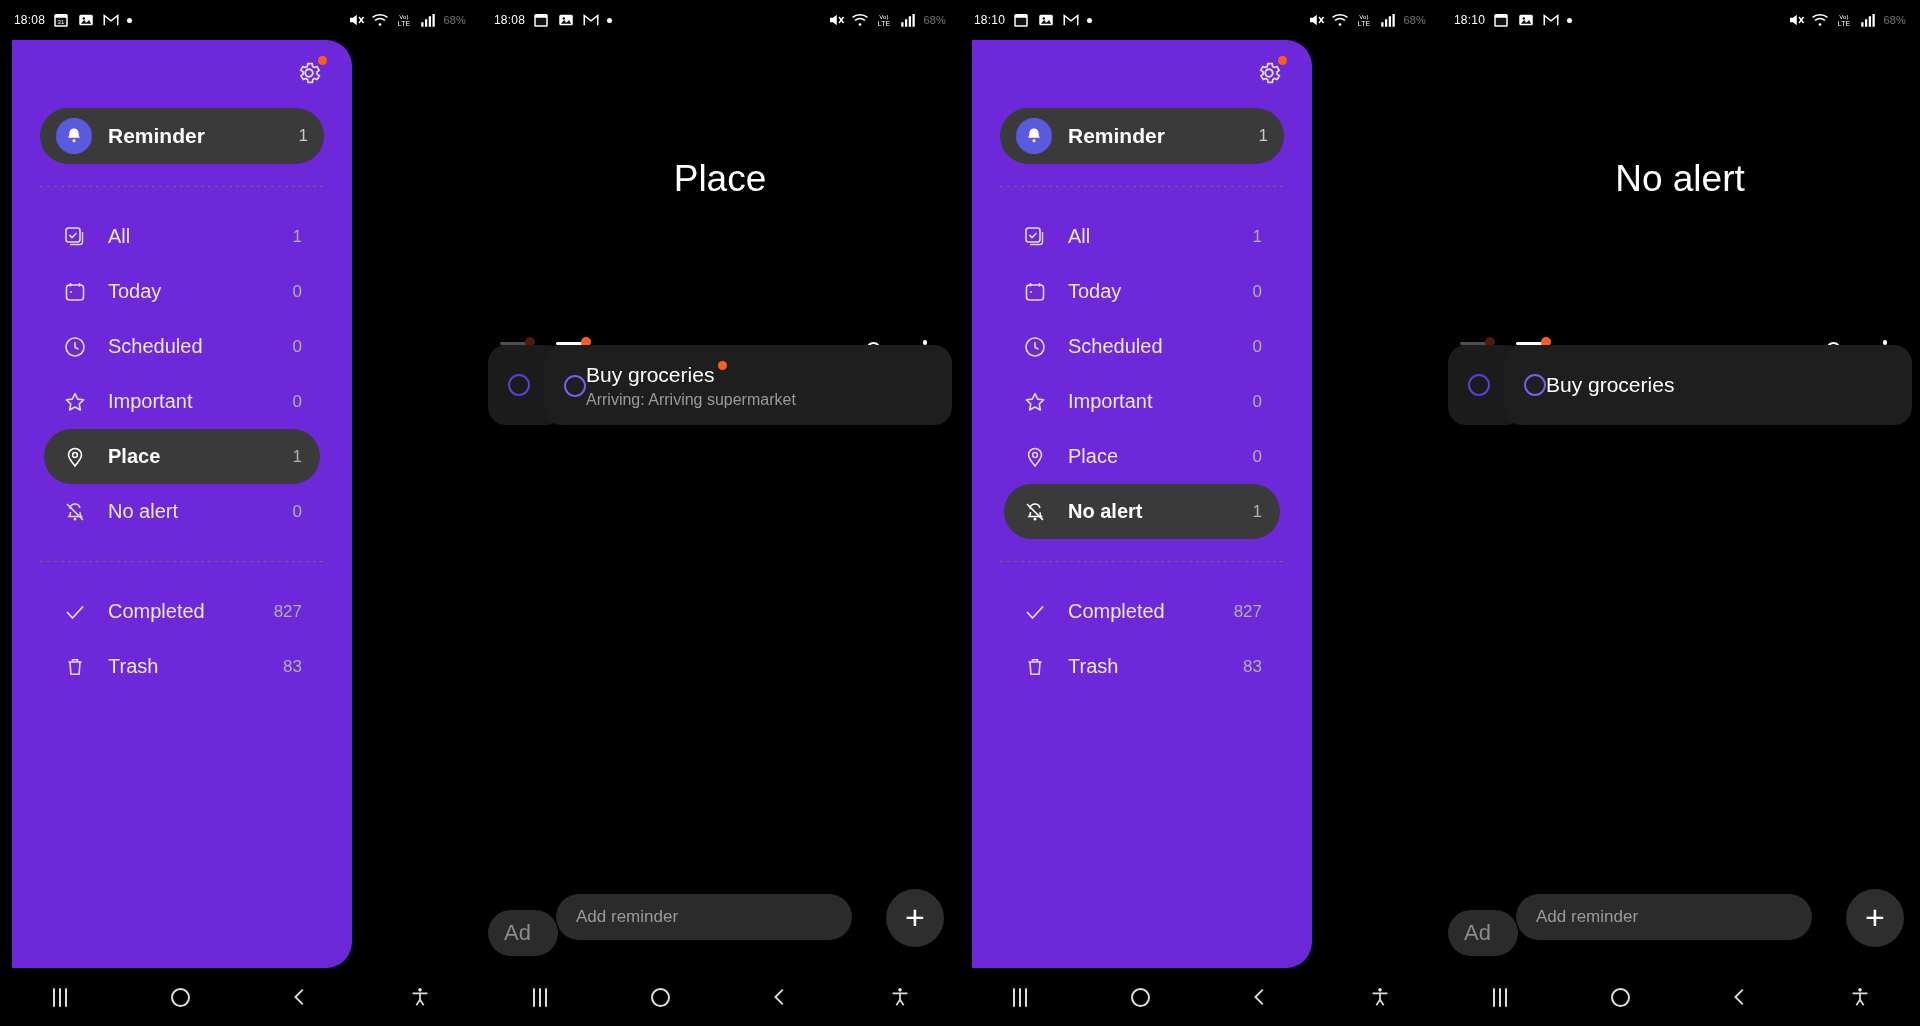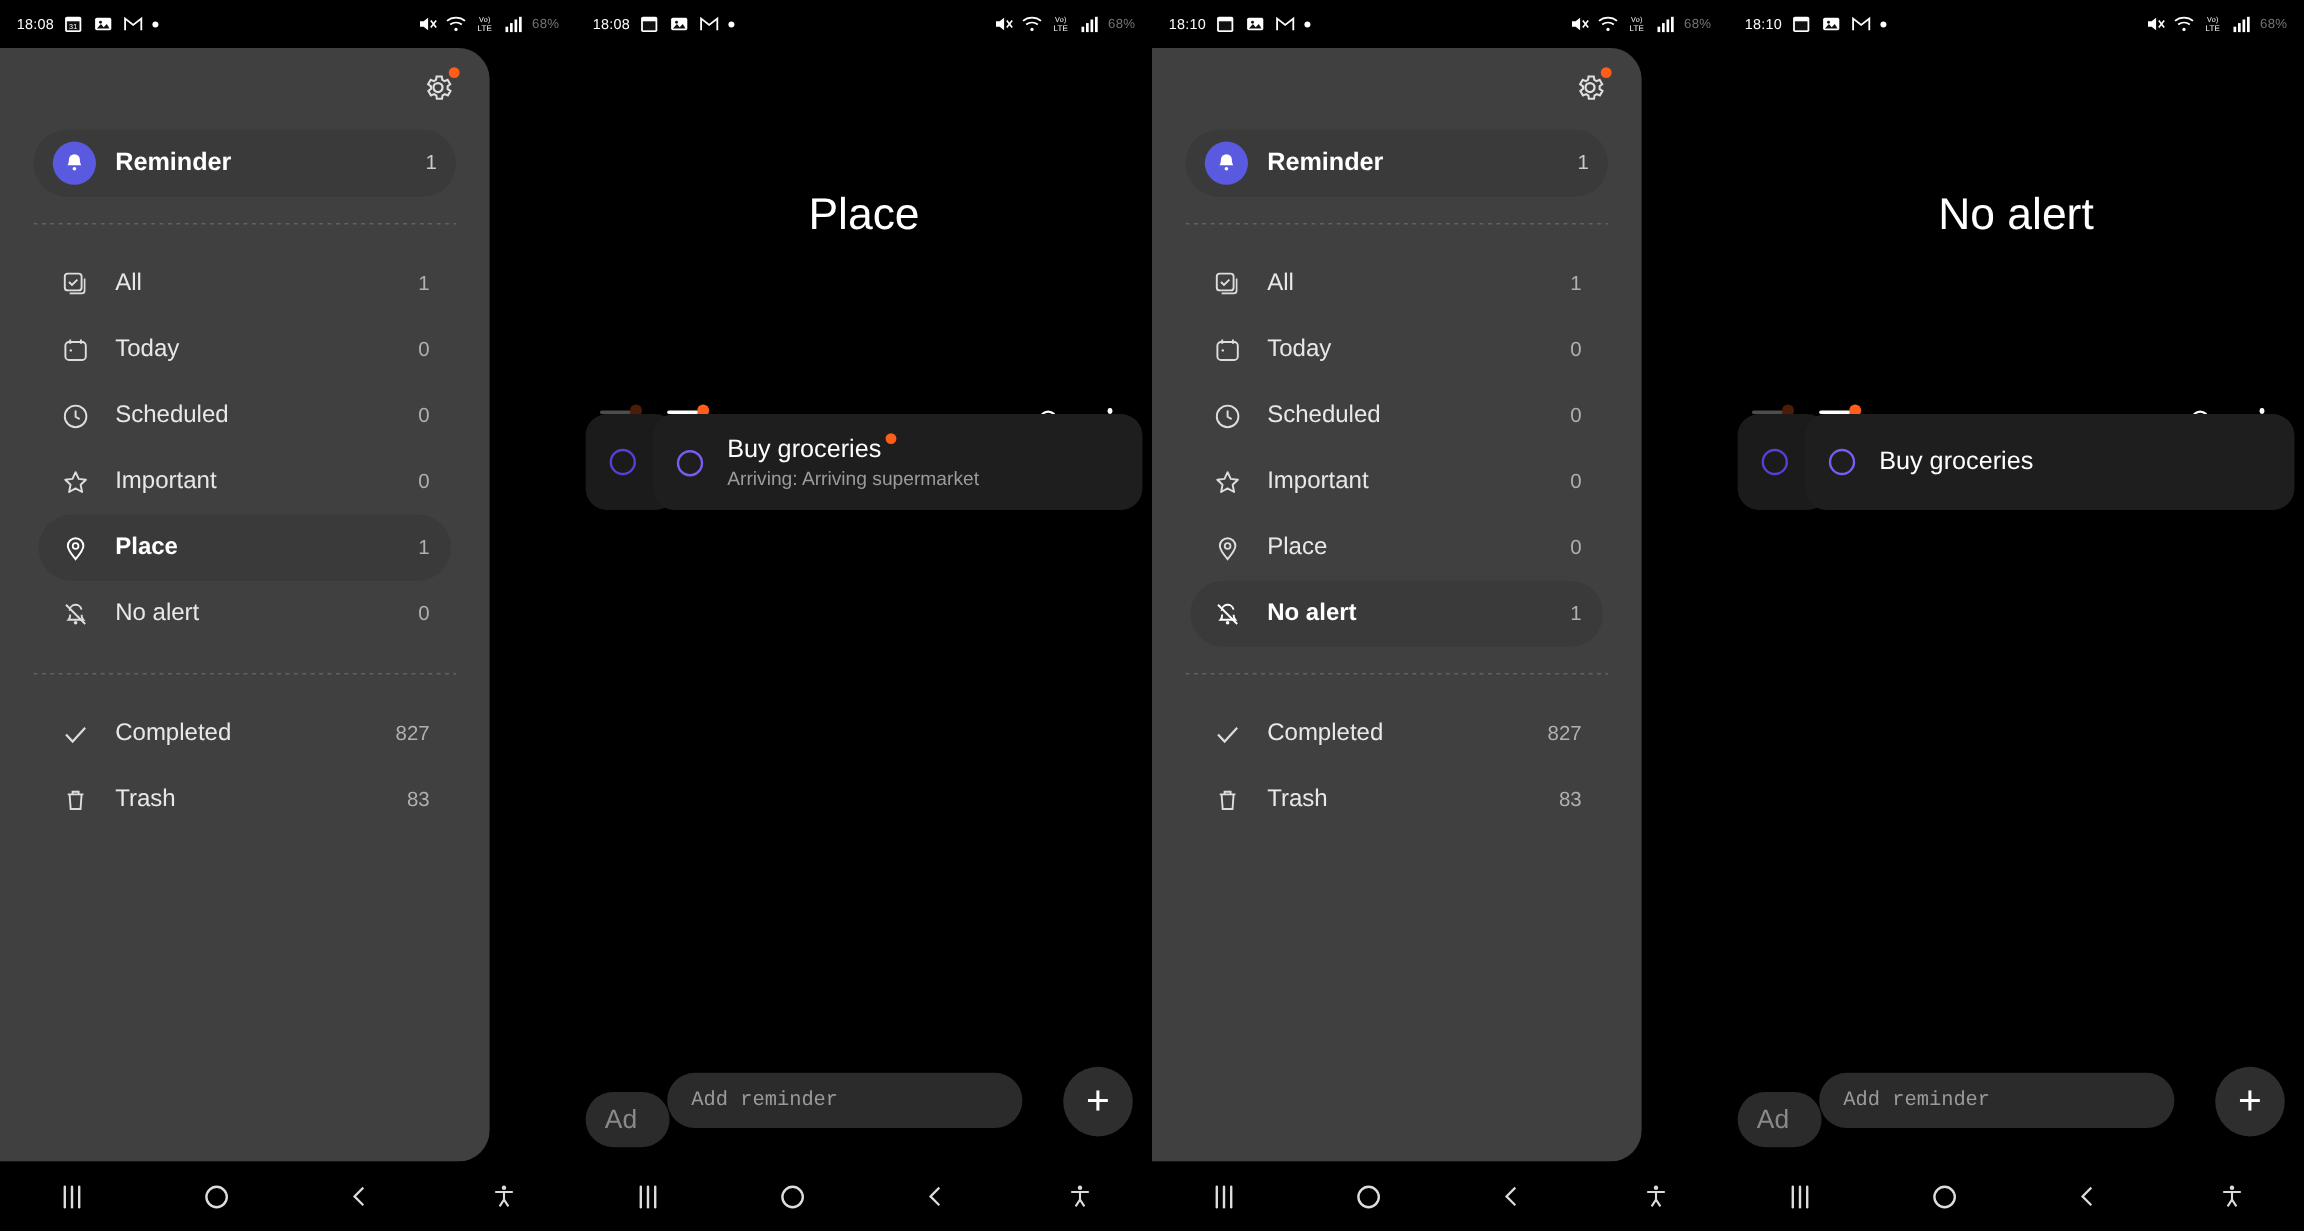--- a/index.html
+++ b/index.html
@@ -23,22 +23,22 @@
   }
   .sb-left { display: flex; align-items: center; gap: 7px; }
   .sb-right { display: flex; align-items: center; gap: 6px; margin-left: auto; }
   .sb-time { font-size: 12px; color: #fff; }
   .sb-ico { width: 18px; height: 18px; display: block; }
   .sb-dot { width: 5px; height: 5px; border-radius: 50%; background: #fff; }
   .sb-batt { font-size: 11px; color: #737373; }
 
   
   .drawer {
-    position: absolute; top: 40px; left: 0; width: 408px; bottom: 58px;
-    background: #404040; border-top-right-radius: 26px; border-bottom-right-radius: 26px;
+    position: absolute; top: 40px; left: 12px; width: 340px; bottom: 58px;
+    background: #6d28d9; border-top-right-radius: 26px; border-bottom-right-radius: 26px;
   }
   .drawer-head { position: relative; height: 62px; }
   .gear-btn {
     position: absolute; right: 28px; top: 18px; width: 30px; height: 30px;
     display: flex; align-items: center; justify-content: center;
   }
   .gear-badge {
     position: absolute; right: -3px; top: -2px; width: 9px; height: 9px;
     border-radius: 50%; background: #ff5e1a;
   }
@@ -95,35 +95,35 @@
     background: #1b1b1b; border-radius: 18px; display: flex; align-items: center; padding-left: 20px;
   }
   .ring-ghost { width: 22px; height: 22px; border-radius: 50%; border: 2.2px solid #5a3fd6; }
 
   .card {
     position: absolute; left: 64px; right: 8px; top: 305px; min-height: 80px;
     background: #1e1e1e; border-radius: 18px; display: flex; align-items: center; padding: 0 20px;
   }
   .card.tall { padding-top: 2px; }
   .card-ring { width: 22px; height: 22px; border-radius: 50%; border: 2.2px solid #7a5cf0; flex: none; }
-  .card-body { margin-left: 20px; }
+  .card-body { margin-left: 0; }
   .card-title { color: #fff; font-size: 21px; position: relative; display: inline-block; }
   .card-badge { position: absolute; right: -13px; top: -2px; width: 9px; height: 9px; border-radius: 50%; background: #ff5e1a; }
   .card-sub { color: #9a9a9a; font-size: 16px; margin-top: 4px; }
 
   .bottom-bar { position: absolute; left: 0; right: 0; bottom: 18px; height: 56px; }
   .add-ghost {
     position: absolute; left: 8px; top: 16px; width: 70px; height: 46px;
     background: #2b2b2b; border-radius: 24px; display: flex; align-items: center; padding-left: 16px;
     color: #8a8a8a; font-size: 22px; overflow: hidden; white-space: nowrap;
   }
   .add-input {
     position: absolute; left: 76px; right: 108px; top: 0; height: 46px;
     background: #2b2b2b; border-radius: 24px; display: flex; align-items: center; padding: 0 20px;
-    color: #9a9a9a; font-size: 17px; font-family: Liberation Mono, monospace;
+    color: #9a9a9a; font-size: 17px;
   }
   .fab {
     position: absolute; right: 16px; top: -5px; width: 58px; height: 58px;
     border-radius: 50%; background: #2e2e2e; display: flex; align-items: center; justify-content: center;
   }
   .fab b { color: #fff; font-size: 34px; font-weight: 300; line-height: 1; margin-top: -3px; }
 
   
   .navbar {
     position: absolute; left: 0; right: 0; bottom: 0; height: 58px;

